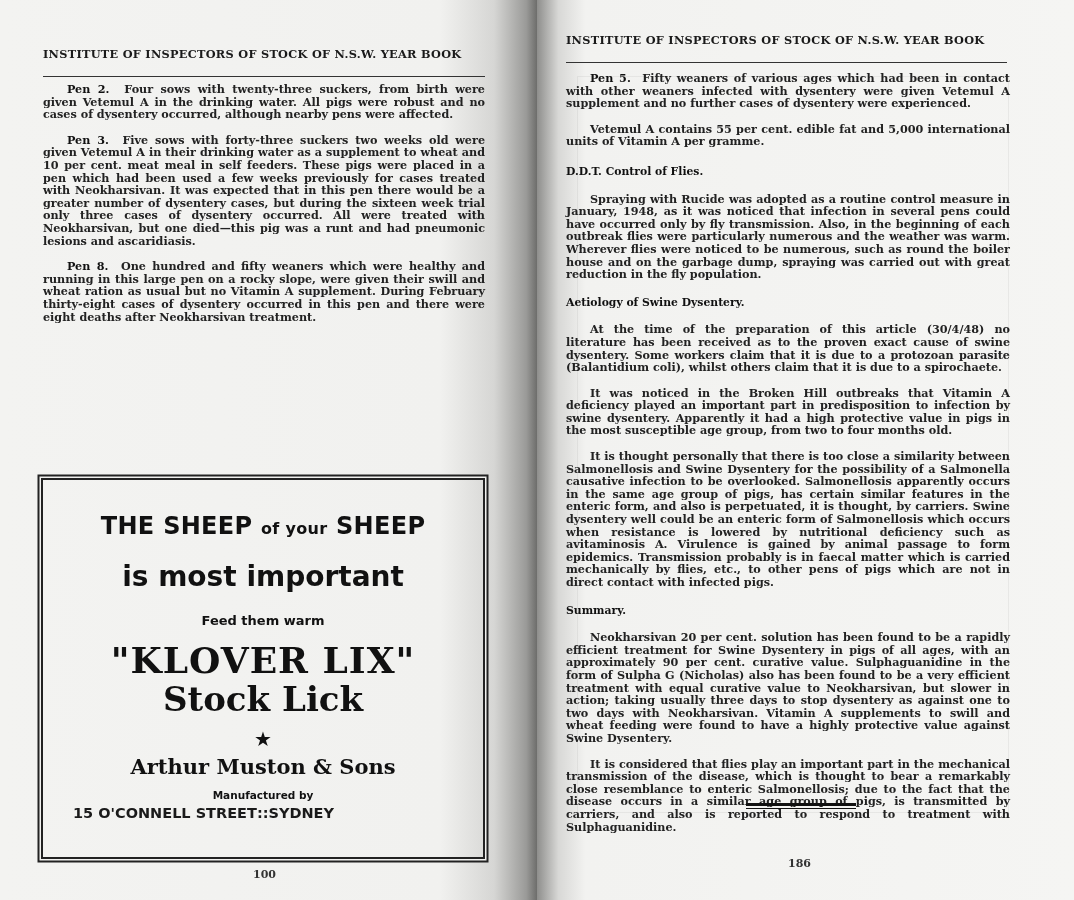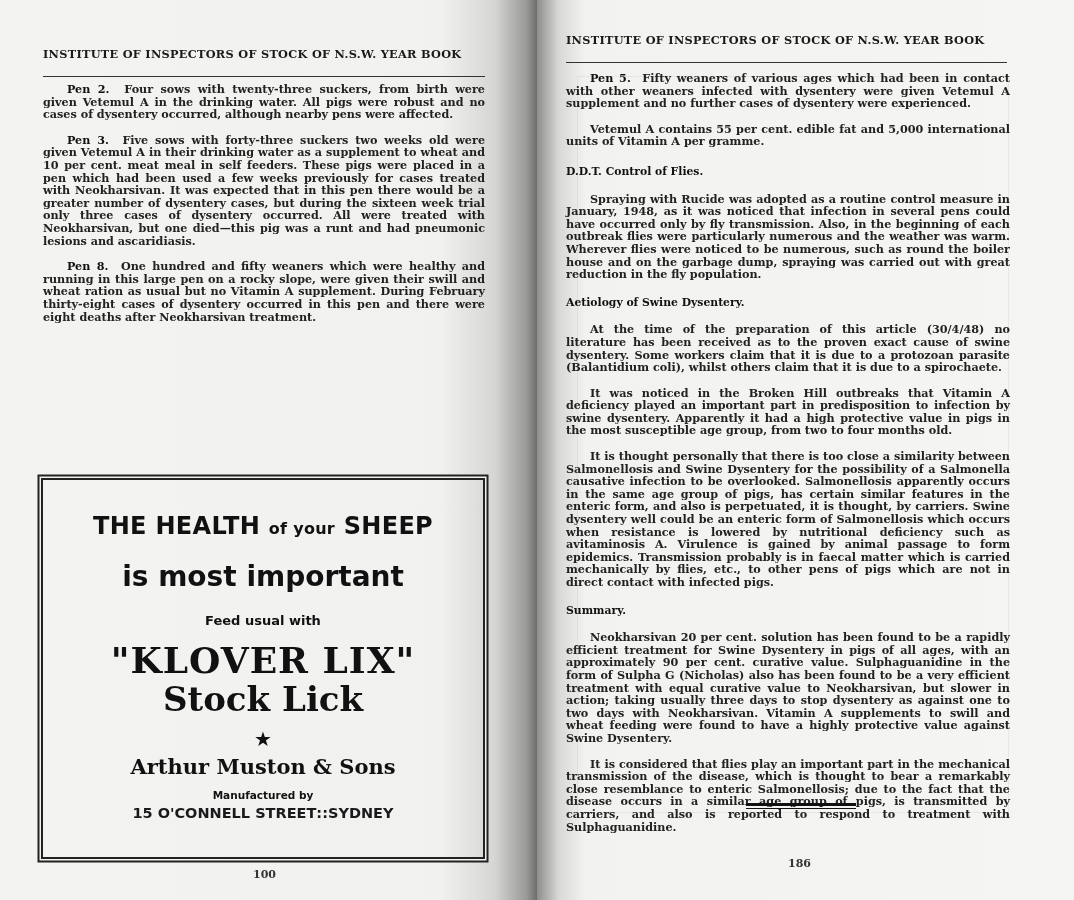--- a/index.html
+++ b/index.html
@@ -71,21 +71,21 @@
   }
   .ad-brand2 {
     font-family: "DejaVu Serif", serif; font-weight: 900; font-size: 34px; line-height: 38px;
   }
   .ad-star { margin-top: 10px; font-size: 20px; line-height: 22px; }
   .ad-mfg { margin-top: 10px; font-size: 10.5px; font-weight: bold; }
   .ad-company {
     margin-top: 4px; font-family: "DejaVu Serif", serif; font-weight: bold; font-size: 21px;
   }
   .ad-address {
-    display: flex; justify-content: center; margin: 4px 30px 0 30px;
+    display: flex; justify-content: flex-start; margin: 4px 30px 0 30px;
     font-size: 14.5px; font-weight: bold;
   }
 
   .page-number {
     position: absolute; font-size: 11px; font-weight: bold; color: #333;
   }
   .page-left .page-number { left: 253px; top: 868px; }
   .page-right .page-number { left: 251px; top: 857px; }
 
   .end-rule {
@@ -105,23 +105,23 @@
 <div class="page page-left">
   <div class="running-head">INSTITUTE OF INSPECTORS OF STOCK OF N.S.W. YEAR BOOK</div>
 
   <div class="body-text">
     <p class="para"><span class="lead">Pen 2.</span>&nbsp; <span>Four sows with twenty-three suckers, from birth were given Vetemul A in the drinking water. All pigs were robust and no cases of dysentery occurred, although nearby pens were affected.</span></p>
     <p class="para"><span class="lead">Pen 3.</span>&nbsp; <span>Five sows with forty-three suckers two weeks old were given Vetemul A in their drinking water as a supplement to wheat and 10 per cent. meat meal in self feeders. These pigs were placed in a pen which had been used a few weeks previously for cases treated with Neokharsivan. It was expected that in this pen there would be a greater number of dysentery cases, but during the sixteen week trial only three cases of dysentery occurred. All were treated with Neokharsivan, but one died—this pig was a runt and had pneumonic lesions and ascaridiasis.</span></p>
     <p class="para"><span class="lead">Pen 8.</span>&nbsp; <span>One hundred and fifty weaners which were healthy and running in this large pen on a rocky slope, were given their swill and wheat ration as usual but no Vitamin A supplement. During February thirty-eight cases of dysentery occurred in this pen and there were eight deaths after Neokharsivan treatment.</span></p>
   </div>
 
   <div class="ad">
-    <span class="ad-line ad-headline"><span>THE HEALTH</span> <span class="small">of your</span> <span>SHEEP</span></span>
+    <span class="ad-line ad-headline"><span>THE SHEEP</span> <span class="small">of your</span> <span>SHEEP</span></span>
     <span class="ad-line ad-sub">is most important</span>
-    <span class="ad-line ad-feed">Feed usual with</span>
+    <span class="ad-line ad-feed">Feed them warm</span>
     <span class="ad-line ad-brand">"KLOVER LIX"</span>
     <span class="ad-line ad-brand2">Stock Lick</span>
     <span class="ad-line ad-star">★</span>
     <span class="ad-line ad-company">Arthur Muston &amp; Sons</span>
     <span class="ad-line ad-mfg">Manufactured by</span>
     <div class="ad-address">
       <span>15 O'CONNELL STREET</span>
       <span>::</span>
       <span>SYDNEY</span>
     </div>

